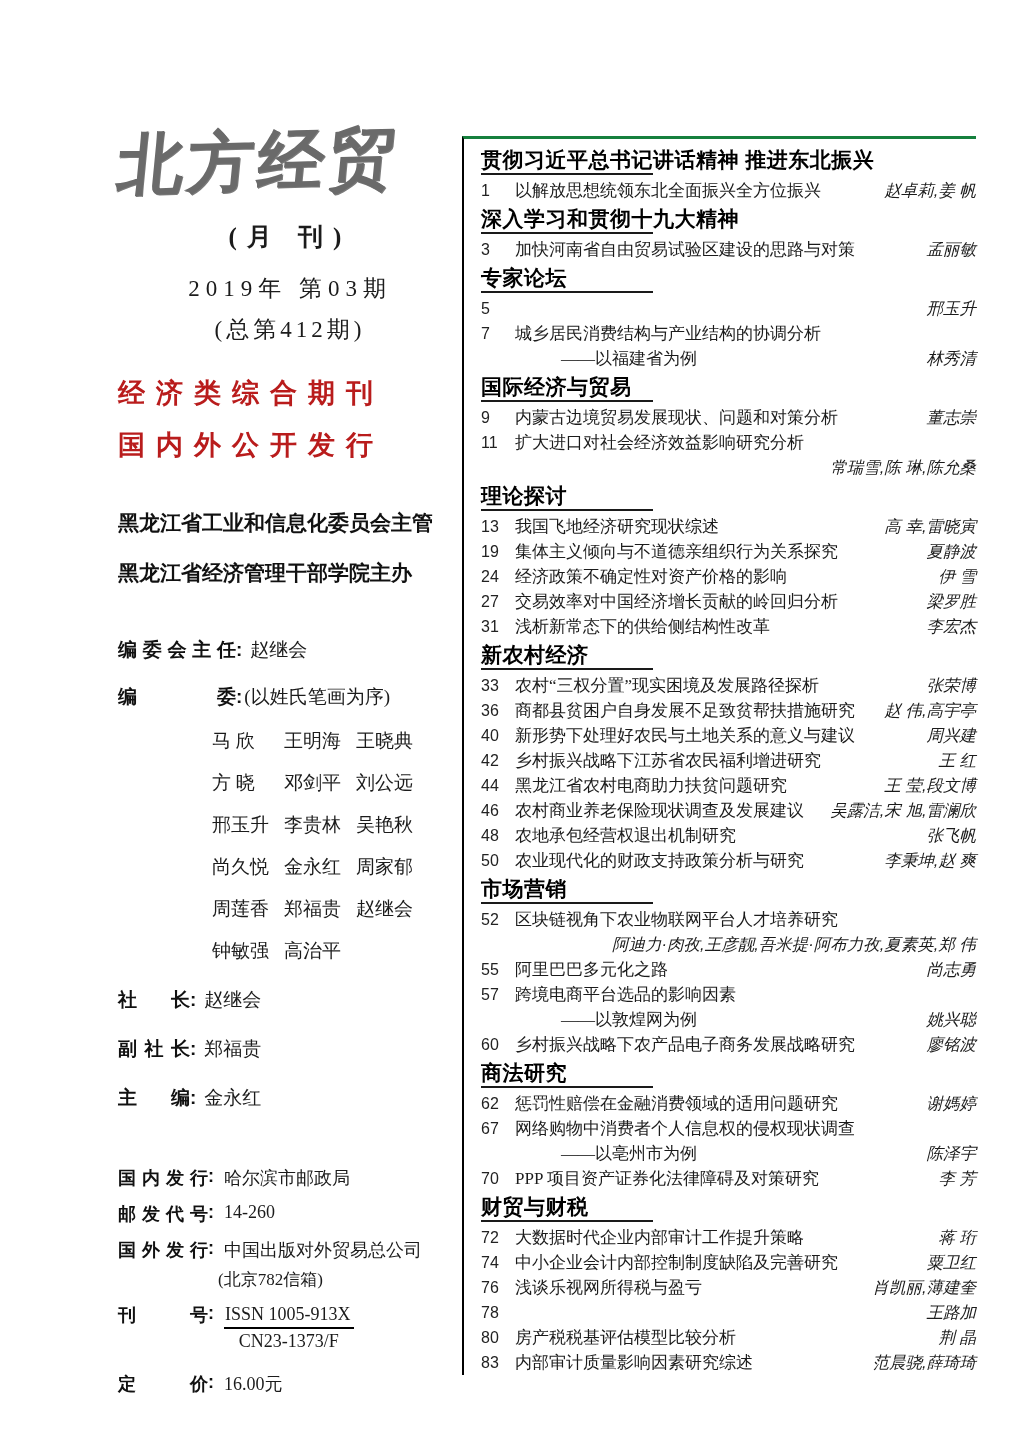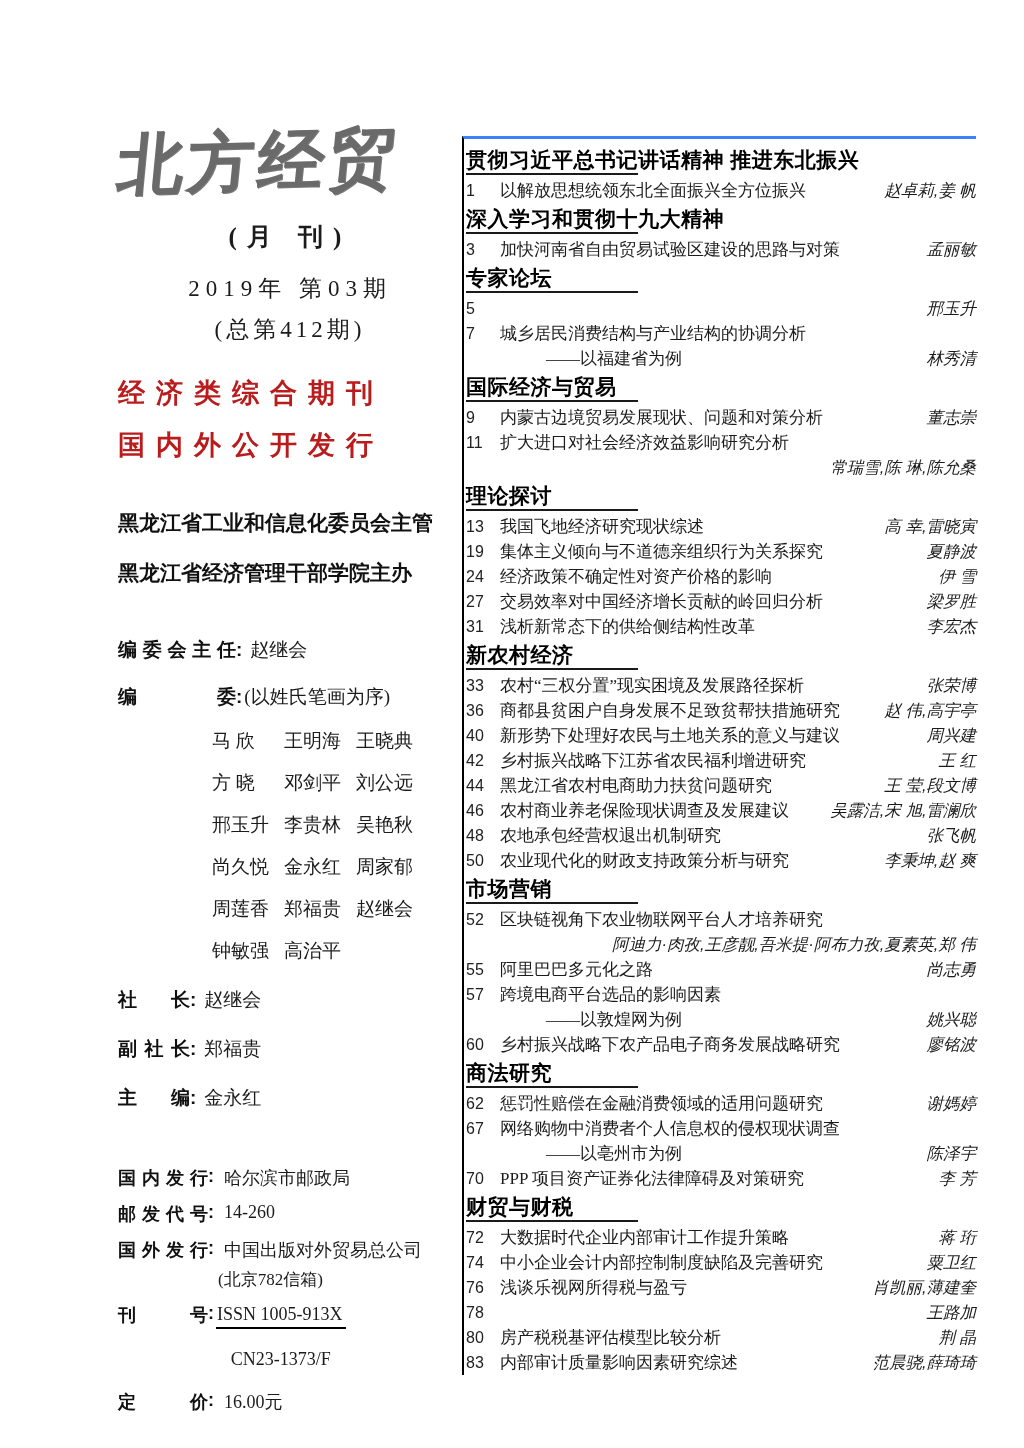--- a/index.html
+++ b/index.html
@@ -32,29 +32,29 @@
   .val{margin-left:8px;}
   .members-grid{display:grid;grid-template-columns:64px 64px 64px;column-gap:8px;row-gap:16px;
                 margin:18px 0 0 94px;font-size:19px;}
   .member{white-space:nowrap;}
   .officer-rows .edit-row{margin-top:23px;}
 
   .pub-block{position:absolute;left:118px;top:1154px;width:344px;font-size:18px;}
   .pub-row{margin-top:12px;white-space:nowrap;display:flex;align-items:flex-start;}
   .pub-row .val{margin-left:10px;}
   .pub-cont{margin:6px 0 0 100px;font-size:17px;}
-  .frac{display:inline-flex;flex-direction:column;margin-left:2px;line-height:1.25;}
+  .frac{display:inline-flex;flex-direction:column;margin-left:10px;line-height:1.25;}
   .frac .issn{border-bottom:2px solid #000;padding:0 3px 1px 1px;}
-  .frac .cn{padding-top:19px;text-align:center;}
+  .frac .cn{padding-top:1px;text-align:center;}
   .price-row{margin-top:20px;}
 
   
   .toc-panel{position:absolute;left:462px;top:136px;width:514px;min-height:1212px;
-             border-top:3px solid #3b82f6;border-left:2px solid #000;
-             padding:5px 0 0 2px;box-sizing:border-box;}
+             border-top:3px solid #15803d;border-left:2px solid #000;
+             padding:5px 0 0 17px;box-sizing:border-box;}
   .sec-title{font-family:"Liberation Sans",sans-serif;font-weight:bold;font-size:21px;
              line-height:25px;margin:3px 0 0 0;color:#000;letter-spacing:0.5px;}
   .sec-rule{width:172px;height:2px;background:#1a1a1a;margin:1px 0 3px 0;}
   .toc-item{display:flex;align-items:baseline;line-height:25px;font-size:17px;}
   .pg{flex:0 0 34px;font-family:"Liberation Sans",sans-serif;font-size:16px;color:#222;}
   .ttl{white-space:nowrap;}
   .au{margin-left:auto;padding-left:10px;white-space:nowrap;font-style:italic;
       font-family:Liberation Sans, sans-serif;font-size:16.5px;}
   .sub{padding-left:80px;white-space:nowrap;}
   .authors-line .au{margin-left:auto;}

